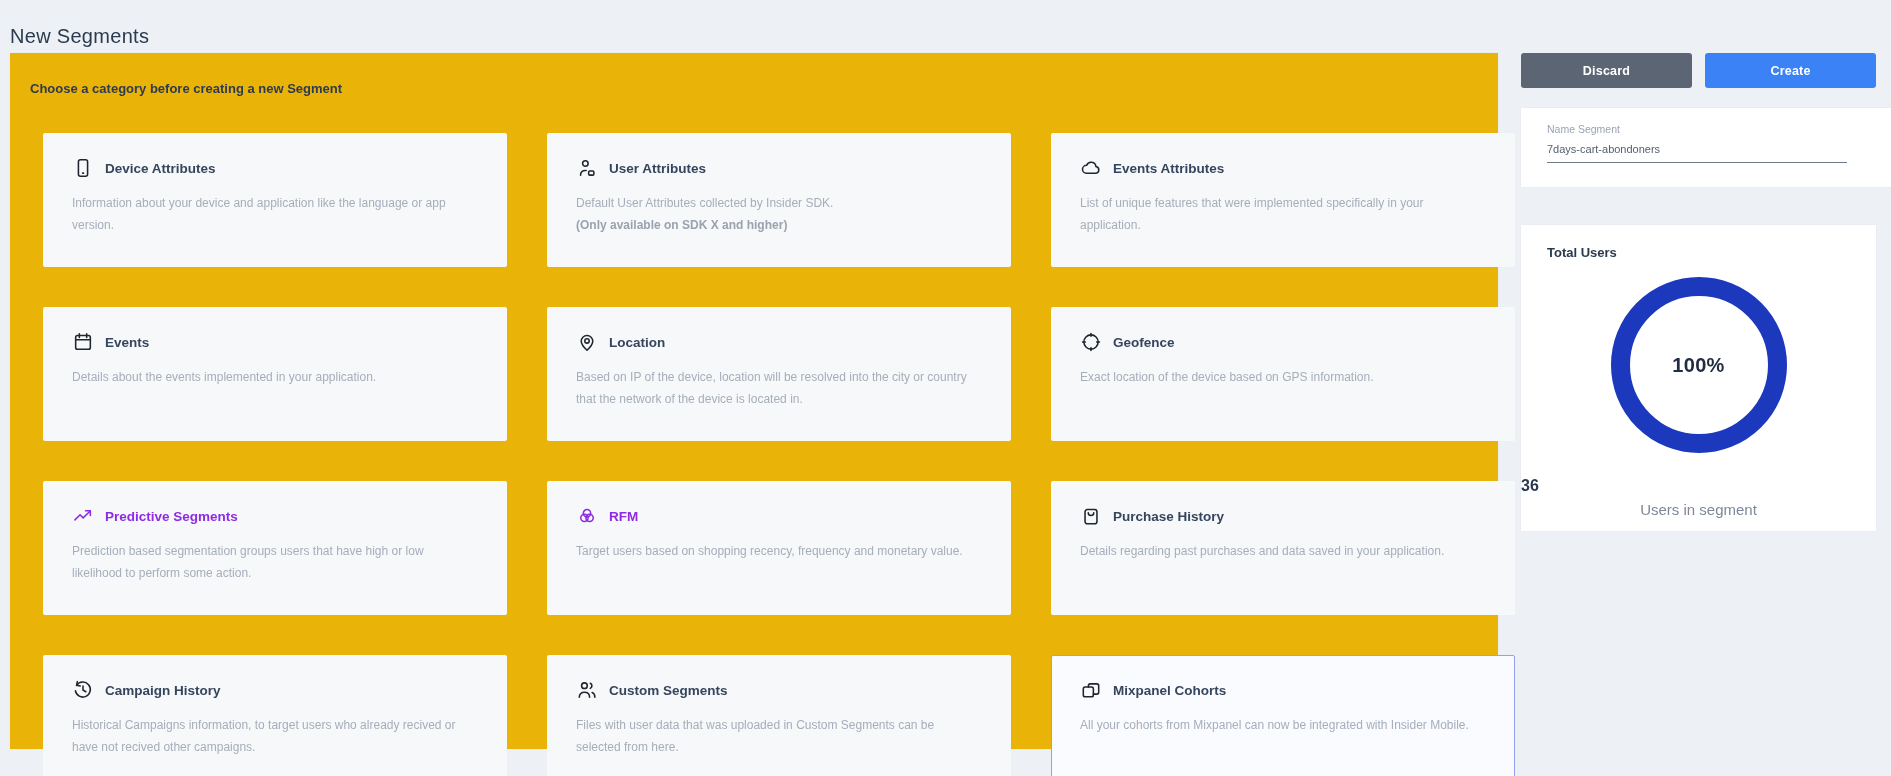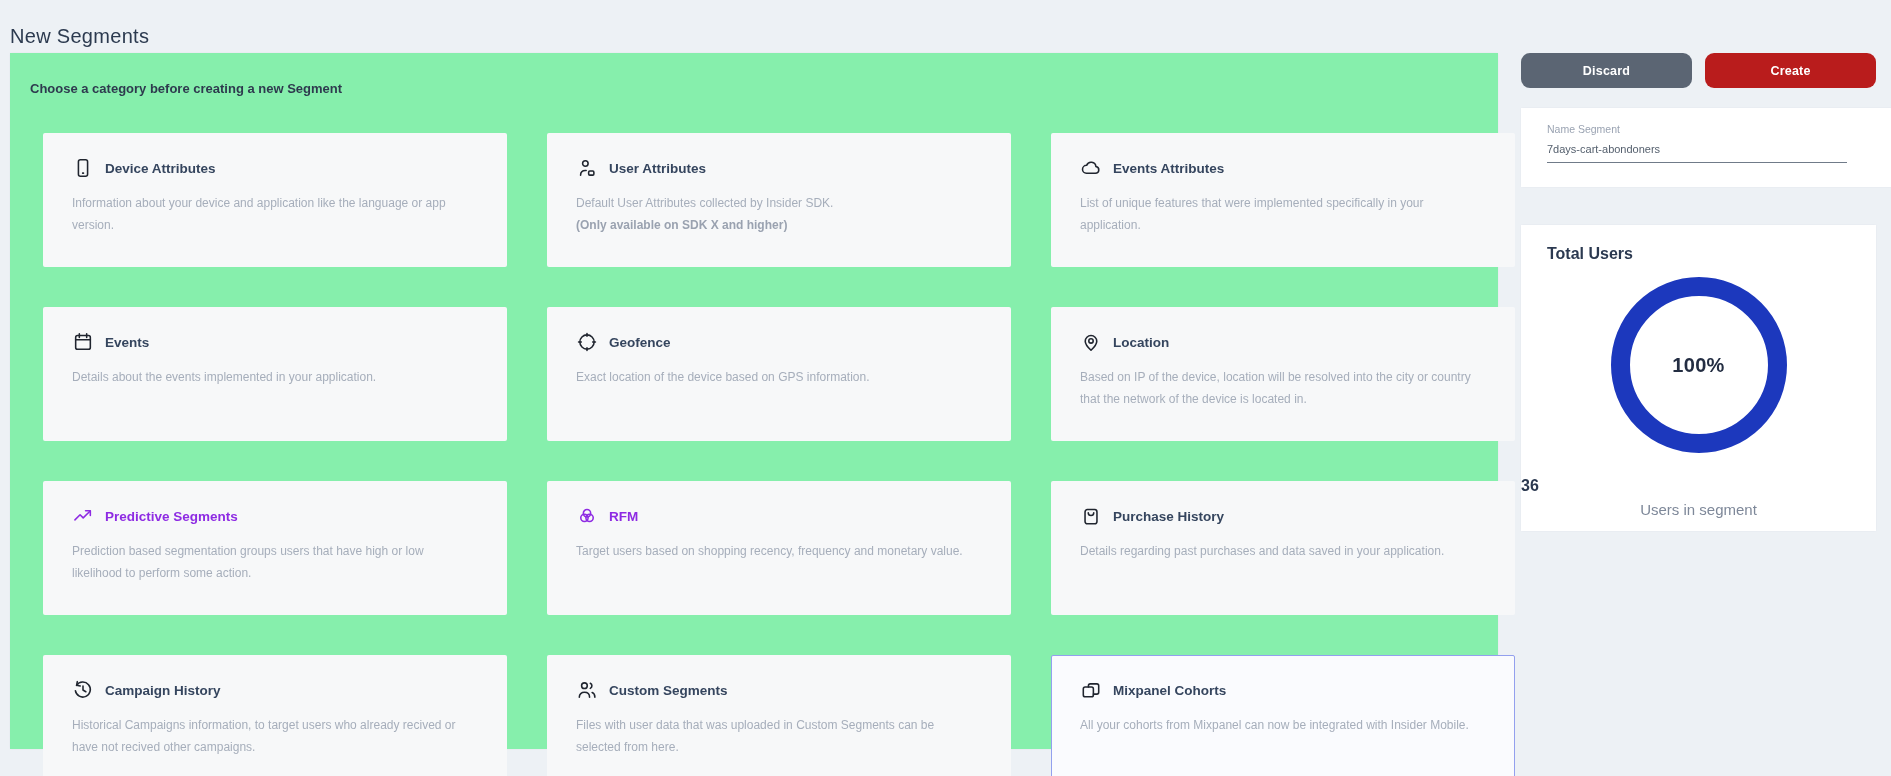--- a/index.html
+++ b/index.html
@@ -9,21 +9,21 @@
     background:#edf1f5;
     font-family:"Liberation Sans", sans-serif;
     -webkit-font-smoothing:antialiased;
   }
   .page-title {
     position:absolute; left:10px; top:12px;
     font-size:20px; font-weight:500; color:#2c3a4f; letter-spacing:.3px;
   }
   .main-panel {
     position:absolute; left:10px; top:53px; width:1488px; height:696px;
-    background:#86efac; box-shadow:0 0 2px rgba(40,60,90,.05);
+    background:#eab308; box-shadow:0 0 2px rgba(40,60,90,.05);
   }
   .panel-heading {
     position:absolute; left:20px; top:28px;
     font-size:13px; font-weight:bold; color:#2e3a4e;
   }
   .grid {
     position:absolute; left:33px; top:80px;
     display:grid; grid-template-columns:repeat(3,464px);
     grid-auto-rows:134px; column-gap:12px; row-gap:14px;gap:40px;
   }
@@ -46,26 +46,26 @@
     font-size:12px; color:#a6aebb; line-height:22px;
   }
   .card-desc .bold-line { font-weight:bold; color:#9aa2b0; }
 
   
   .btn-row {
     position:absolute; left:1521px; top:53px; width:355px;
     display:flex; gap:13px;
   }
   .btn {
-    flex:1; height:35px; border:none; border-radius:9px;
+    flex:1; height:35px; border:none; border-radius:3px;
     color:#ffffff; font-size:12.5px; font-weight:bold;
     font-family:inherit; cursor:pointer; letter-spacing:.2px;
   }
   .btn.discard { background:#5b6573; }
-  .btn.create  { background:#b91c1c; }
+  .btn.create  { background:#3b82f6; }
 
   .name-card {
     position:absolute; left:1521px; top:108px; width:424px; height:79px;
     background:#ffffff; box-shadow:0 0 2px rgba(40,60,90,.05);
   }
   .name-card label {
     position:absolute; left:26px; top:15px;
     font-size:10.5px; color:#9aa3b2;
   }
   .name-card input {
@@ -74,21 +74,21 @@
     font-size:11px; color:#55606e; padding:4px 0 7px;
     font-family:inherit; outline:none;
   }
 
   .total-card {
     position:absolute; left:1521px; top:225px; width:355px; height:306px;
     background:#ffffff; box-shadow:0 0 2px rgba(40,60,90,.05);
   }
   .total-heading {
     position:absolute; left:26px; top:20px;
-    font-size:16px; font-weight:bold; color:#2b3950;
+    font-size:13px; font-weight:bold; color:#2b3950;
   }
   .donut {
     position:absolute; left:50%; transform:translateX(-50%); top:52px;
     width:176px; height:176px; border:19px solid #1c38bd; border-radius:50%;
     display:flex; align-items:center; justify-content:center;
   }
   .donut span { font-size:20px; font-weight:600; color:#232d42; letter-spacing:.3px; }
   .total-count {
     position:absolute; top:252px; width:100%; 
     font-size:16px; font-weight:bold; color:#2b3950;
@@ -160,42 +160,42 @@
           <span class="card-title">Events</span>
         </div>
         <div class="card-desc">
           <div>Details about the events implemented in your application.</div>
         </div>
       </div>
       <div class="card">
         <div class="card-head">
           <span class="card-icon">
             <svg width="22" height="22" viewBox="0 0 24 24" fill="none" stroke="currentColor" stroke-width="1.7" stroke-linecap="round" stroke-linejoin="round">
+              <path d="M12 21c-3.3-3-6.3-6.3-6.3-9.8a6.3 6.3 0 1 1 12.6 0C18.3 14.7 15.3 18 12 21Z"></path>
+              <circle cx="12" cy="10.8" r="2.4"></circle>
+            </svg>
+          </span>
+          <span class="card-title">Location</span>
+        </div>
+        <div class="card-desc">
+          <div>Based on IP of the device, location will be resolved into the city or country that the network of the device is located in.</div>
+        </div>
+      </div>
+      <div class="card">
+        <div class="card-head">
+          <span class="card-icon">
+            <svg width="22" height="22" viewBox="0 0 24 24" fill="none" stroke="currentColor" stroke-width="1.7" stroke-linecap="round" stroke-linejoin="round">
               <circle cx="12" cy="12" r="7.8"></circle>
               <path d="M12 2.8v3M12 18.2v3M2.8 12h3M18.2 12h3"></path>
             </svg>
           </span>
           <span class="card-title">Geofence</span>
         </div>
         <div class="card-desc">
           <div>Exact location of the device based on GPS information.</div>
-        </div>
-      </div>
-      <div class="card">
-        <div class="card-head">
-          <span class="card-icon">
-            <svg width="22" height="22" viewBox="0 0 24 24" fill="none" stroke="currentColor" stroke-width="1.7" stroke-linecap="round" stroke-linejoin="round">
-              <path d="M12 21c-3.3-3-6.3-6.3-6.3-9.8a6.3 6.3 0 1 1 12.6 0C18.3 14.7 15.3 18 12 21Z"></path>
-              <circle cx="12" cy="10.8" r="2.4"></circle>
-            </svg>
-          </span>
-          <span class="card-title">Location</span>
-        </div>
-        <div class="card-desc">
-          <div>Based on IP of the device, location will be resolved into the city or country that the network of the device is located in.</div>
         </div>
       </div>
       <div class="card accent">
         <div class="card-head">
           <span class="card-icon">
             <svg width="22" height="22" viewBox="0 0 24 24" fill="none" stroke="currentColor" stroke-width="1.7" stroke-linecap="round" stroke-linejoin="round">
               <path d="M3.2 16.2l5.6-5.6 3.4 3.4L19.8 6.5"></path>
               <path d="M14.8 6.2H20v5.2"></path>
             </svg>
           </span>

